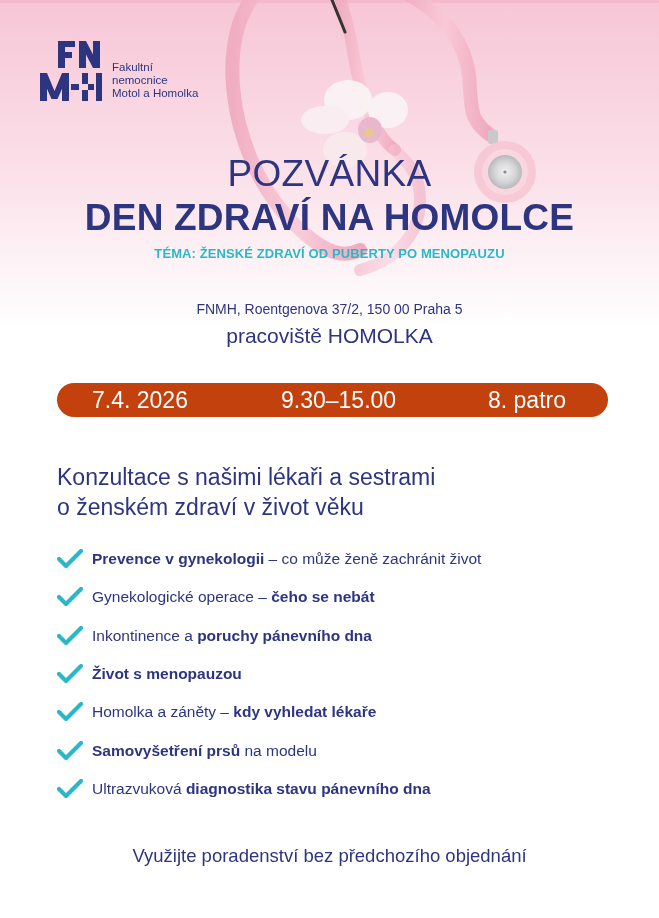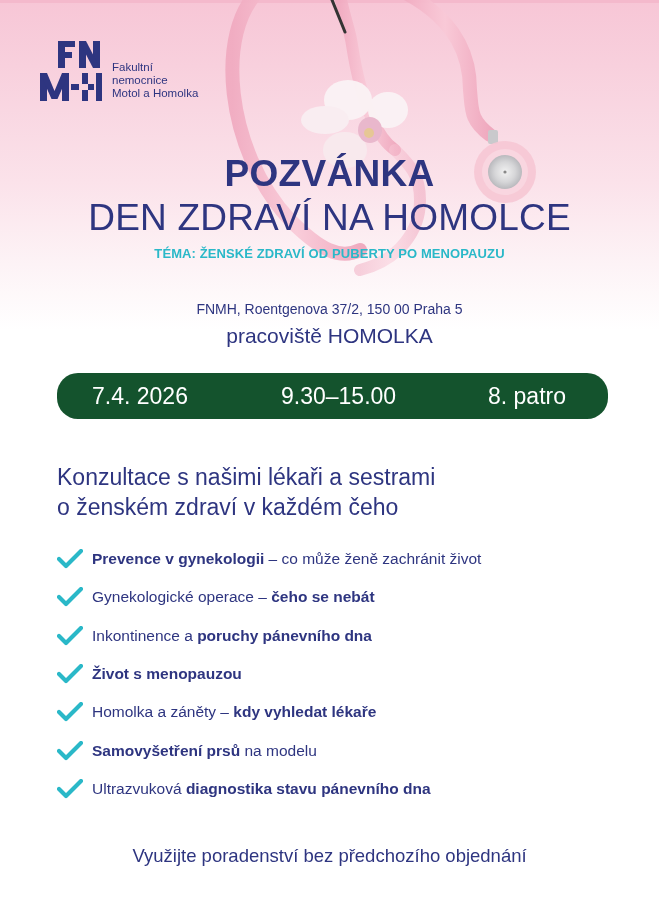--- a/index.html
+++ b/index.html
@@ -16,30 +16,30 @@
 
     
     .illus { position: absolute; left: 0; top: 0; width: 659px; height: 300px; pointer-events: none; }
 
     
     .logo { position: absolute; left: 40px; top: 41px; display: flex; align-items: flex-end; }
     .logo-mark { width: 68px; height: 60px; position: relative; }
     .logo-text { margin-left: 4px; margin-bottom: 1px; font-size: 11.5px; line-height: 13px; color: #2e3580; }
 
     .title-block { position: absolute; left: 0; top: 152px; width: 659px; text-align: center; }
-    .title-1 { font-weight: 700; font-size: 37px; line-height: 44px; color: #2e3580; letter-spacing: 0.3px; }
-    .title-2 { font-weight: 400; font-size: 37px; line-height: 44px; color: #2e3580; letter-spacing: 0.2px; margin-top: 0px; text-align: center; }
+    .title-1 { font-weight: 400; font-size: 37px; line-height: 44px; color: #2e3580; letter-spacing: 0.3px; }
+    .title-2 { font-weight: 700; font-size: 37px; line-height: 44px; color: #2e3580; letter-spacing: 0.2px; margin-top: 0px; text-align: center; }
     .subtitle { font-weight: 700; font-size: 13px; line-height: 22px; color: #2ab8c8; margin-top: 3px; letter-spacing: 0.1px; }
 
     .address { position: absolute; left: 0; top: 300px; width: 659px; text-align: center; font-size: 14px; line-height: 18px; color: #2e3580; }
     .workplace { position: absolute; left: 0; top: 322px; width: 659px; text-align: center; font-size: 21px; line-height: 28px; color: #2e3580; }
 
     .info-bar {
-      position: absolute; left: 57px; top: 373px; width: 551px; height: 46px;
-      background: #14532d; border-radius: 21px; color: #ffffff;
+      position: absolute; left: 57px; top: 383px; width: 551px; height: 34px;
+      background: #c2410c; border-radius: 21px; color: #ffffff;
       display: flex; align-items: center; font-size: 23px;
     }
     .info-bar .date { position: absolute; left: 35px; }
     .info-bar .time { position: absolute; left: 224px; }
     .info-bar .floor { position: absolute; left: 431px; }
 
     .section-title { position: absolute; left: 57px; top: 462px; width: 560px; font-weight: 400; font-size: 23px; line-height: 30px; color: #2e3580; }
 
     .list { position: absolute; left: 57px; top: 540px; width: 560px; list-style: none; }
     .list li { display: flex; align-items: center; height: 38.3px; font-size: 15.5px; color: #2e3580; }
@@ -132,21 +132,21 @@
 <div class="workplace">pracoviště HOMOLKA</div>
 
 <div class="info-bar">
   <span class="date">7.4. 2026</span>
   <span class="time">9.30–15.00</span>
   <span class="floor">8. patro</span>
 </div>
 
 <div class="section-title">
   <div>Konzultace s našimi lékaři a sestrami</div>
-  <div>o ženském zdraví v každém čeho</div>
+  <div>o ženském zdraví v život věku</div>
 </div>
 
 <ul class="list" id="topic-list">
     <li>
       <svg class="check" viewBox="0 0 26 20">
         <path d="M2 10 L9 17 L24 2" fill="none" stroke="#2ab8c8" stroke-width="4.2" stroke-linecap="round" stroke-linejoin="round"></path>
       </svg>
       <span><b>Prevence v gynekologii</b><span> – co může ženě zachránit život</span></span>
     </li>
     <li>

